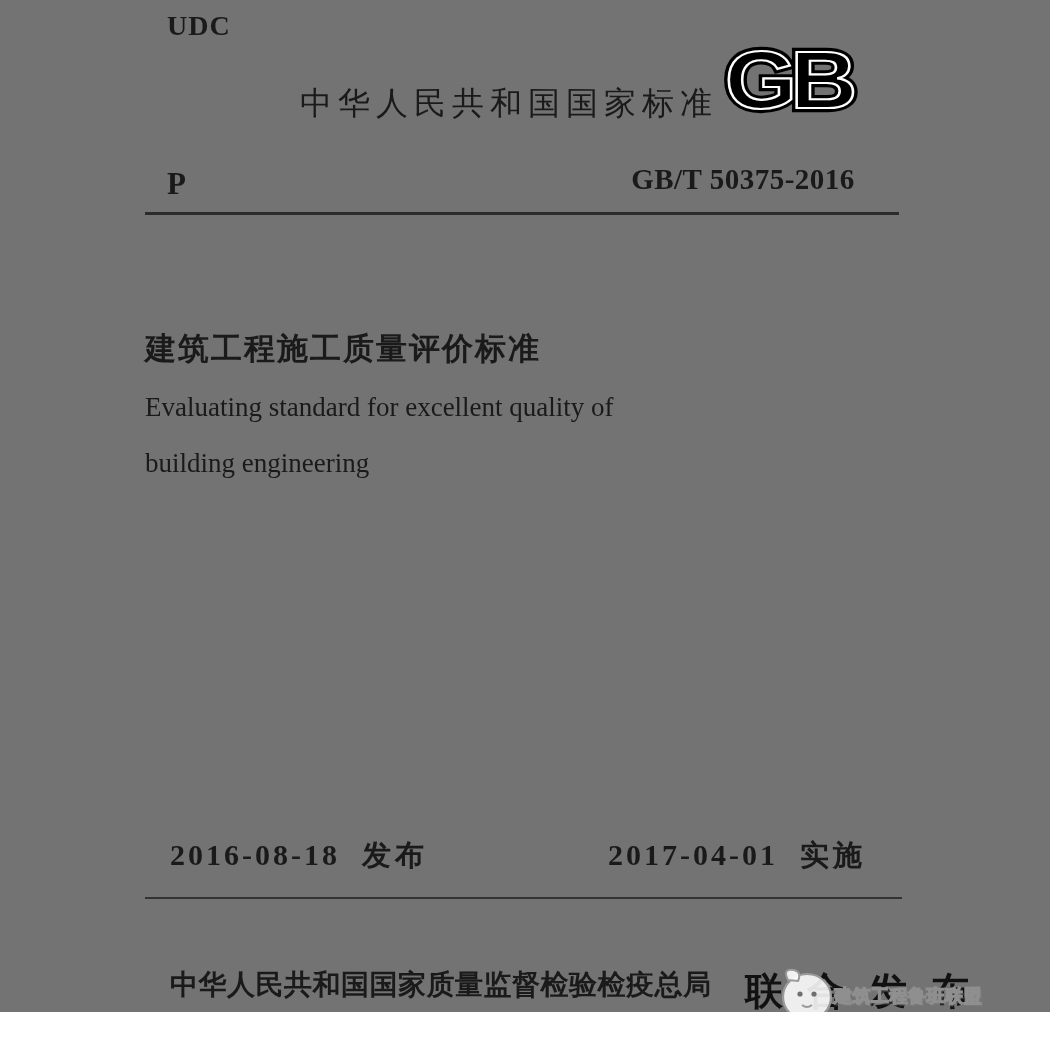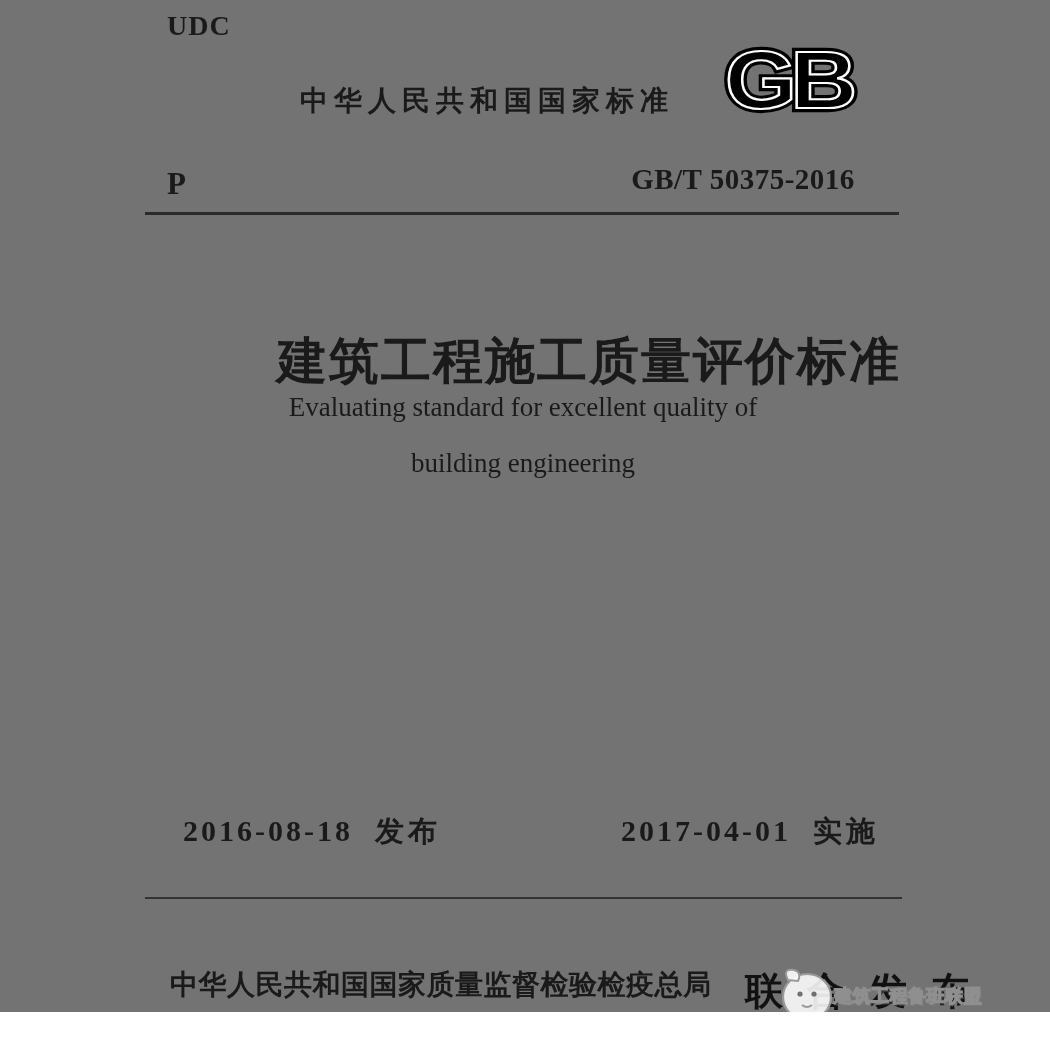--- a/index.html
+++ b/index.html
@@ -14,21 +14,21 @@
   }
   .abs { position: absolute; }
 
   .udc {
     left: 167px; top: 10px;
     font-family: "Liberation Serif", "DejaVu Serif", serif;
     font-weight: 700; font-size: 28px; letter-spacing: 1px;
   }
   .std-heading {
     left: 300px; top: 82px;
-    font-weight: 700; font-size: 28px; letter-spacing: 6px;
+    font-weight: 400; font-size: 32px; letter-spacing: 6px;
     white-space: nowrap;
   }
   .gb-logo { left: 712px; top: 32px; width: 152px; height: 90px; }
 
   .doc-class {
     left: 167px; top: 166px;
     font-family: "Liberation Serif", "DejaVu Serif", serif;
     font-weight: 700; font-size: 31px;
   }
   .std-number {
@@ -37,36 +37,36 @@
     font-family: "Liberation Serif", "DejaVu Serif", serif;
     font-weight: 700; font-size: 29px; letter-spacing: 0.5px;
     white-space: nowrap;
   }
   .rule-top {
     left: 145px; top: 212px; width: 754px; height: 3px;
     background: #2b2b2b;
   }
   .title-cn {
     left: 145px; top: 328px; width: 756px;
-    text-align: right;
+    text-align: left;
     font-family: "Liberation Serif", "DejaVu Serif", serif;
-    font-weight: 600; font-size: 50px; letter-spacing: 2px;
+    font-weight: 600; font-size: 31px; letter-spacing: 2px;
     white-space: nowrap;
   }
   .title-en {
     left: 145px; width: 756px;
-    text-align: center;
+    text-align: left;
     font-family: "Liberation Serif", "DejaVu Serif", serif;
     font-weight: 400; font-size: 27px;
     white-space: nowrap;
   }
   .title-en.l1 { top: 392px; }
   .title-en.l2 { top: 448px; }
 
-  .date-row { white-space: nowrap; top: 812px; margin-left: 13px; }
+  .date-row { white-space: nowrap; top: 836px; }
   .date-row .date {
     font-family: "Liberation Serif", "DejaVu Serif", serif;
     font-weight: 700; font-size: 30px; letter-spacing: 3px;
   }
   .date-row .date-label {
     font-weight: 700; font-size: 29px; letter-spacing: 4px;
     margin-left: 22px;
   }
   .date-issue { left: 170px; }
   .date-impl { left: 608px; }

